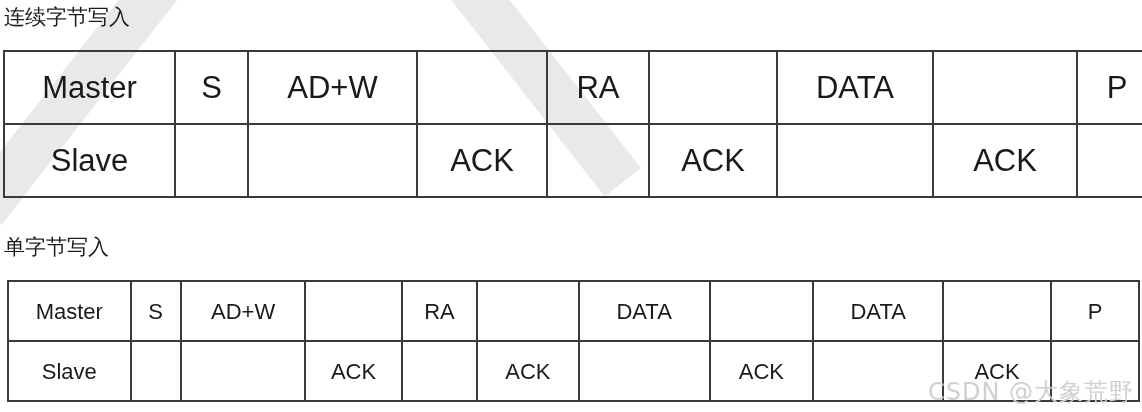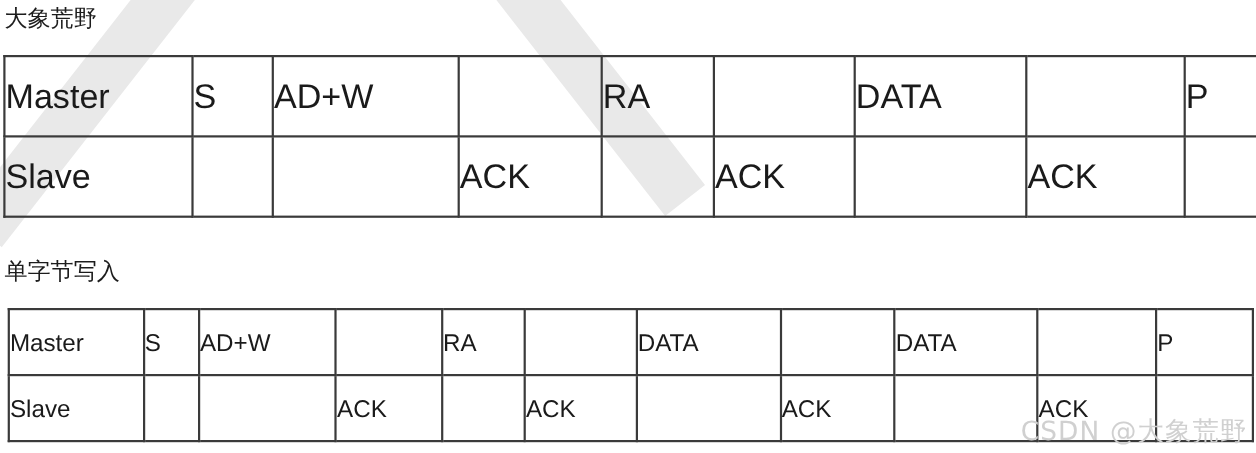--- a/index.html
+++ b/index.html
@@ -50,20 +50,21 @@
   
   .proto-table {
     position: absolute;
     border-collapse: collapse;
     table-layout: fixed;
     z-index: 2;
     background: transparent;
   }
   .proto-table td {
     border: 2px solid #3a3a3a;
+    text-align: center;
     vertical-align: middle;
     white-space: nowrap;
     background: transparent;
     padding: 0;
   }
 
   
   #table-single {
     left: 3px;
     top: 50px;
@@ -101,21 +102,21 @@
   }
 </style>
 </head>
 <body>
 
 <div class="wm-layer">
   <div class="wm-bar wm-a"></div>
   <div class="wm-bar wm-b"></div>
 </div>
 
-<div class="section-title" id="title-1">大象荒野</div>
+<div class="section-title" id="title-1">连续字节写入</div>
 
 <table class="proto-table" id="table-single">
   <tbody>
     <tr>
       <td style="width:169px">Master</td>
       <td style="width:71px">S</td>
       <td style="width:167px">AD+W</td>
       <td style="width:128px"></td>
       <td style="width:100px">RA</td>
       <td style="width:126px"></td>

